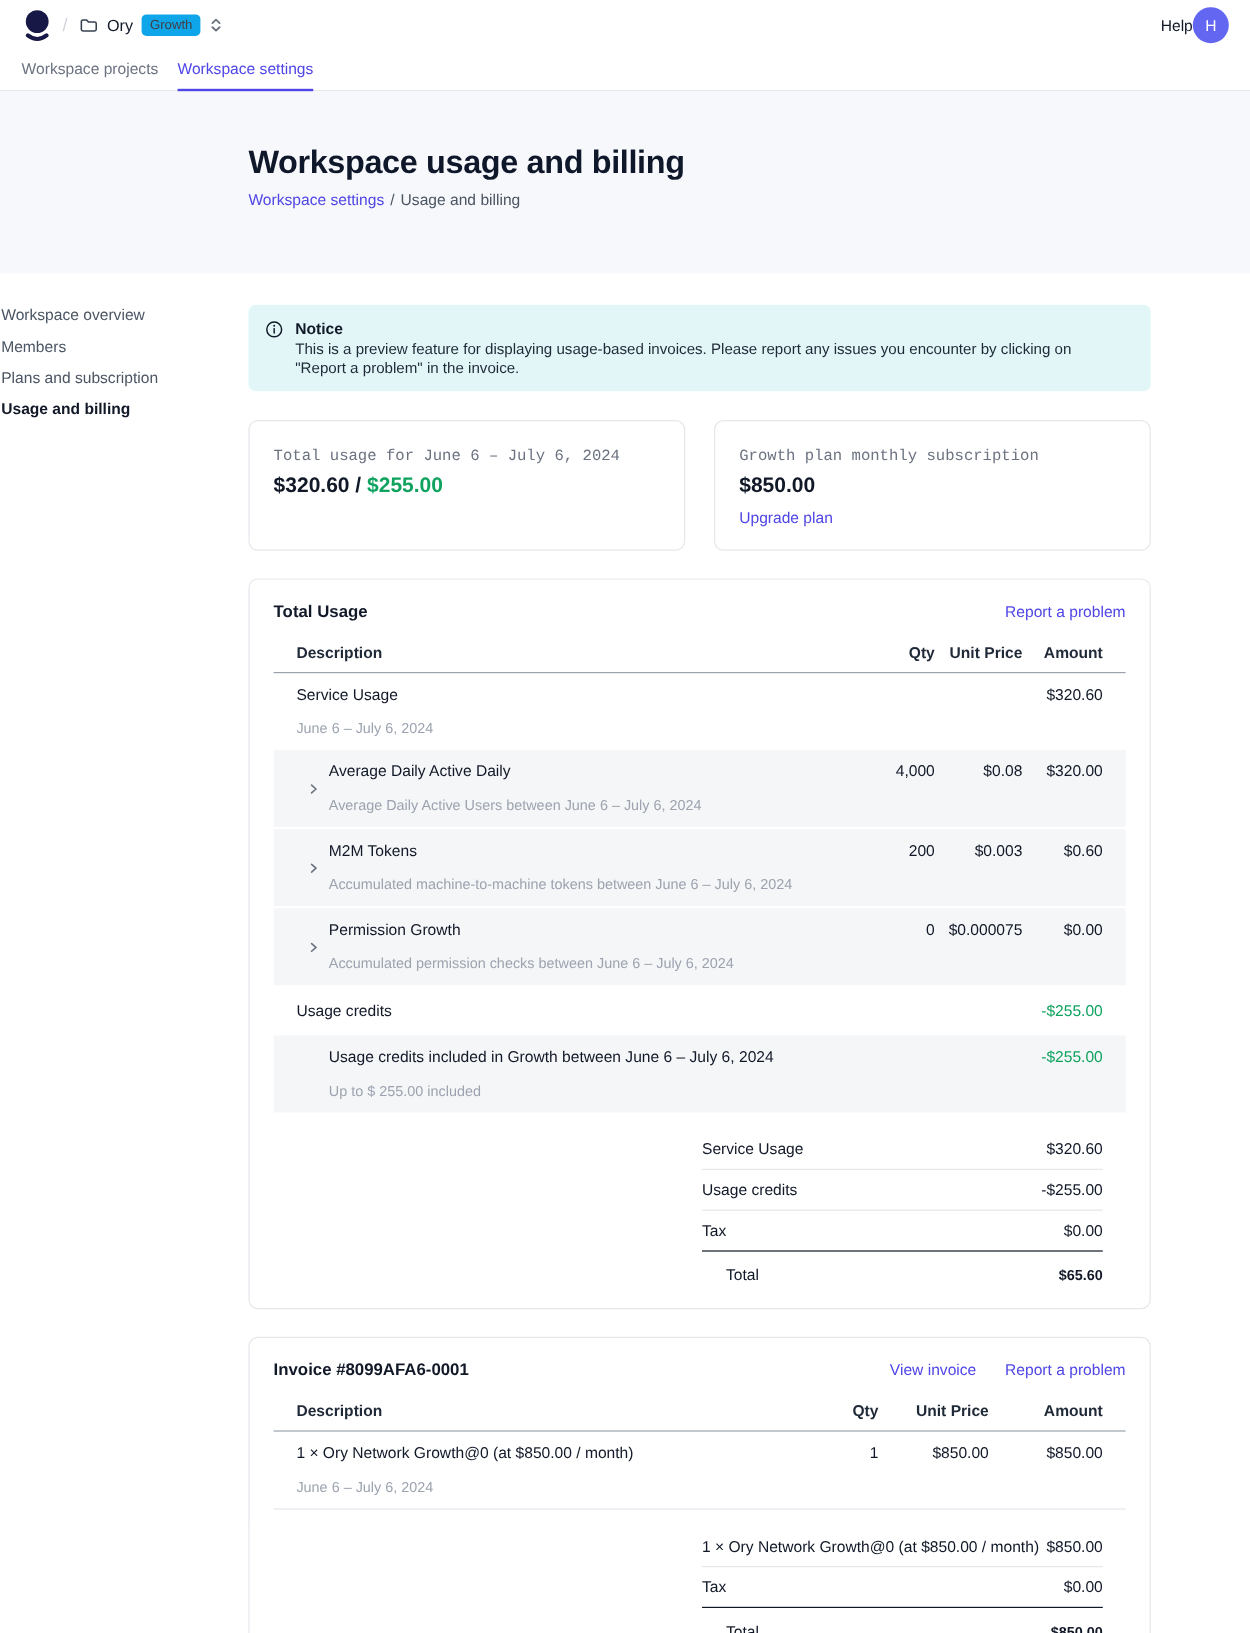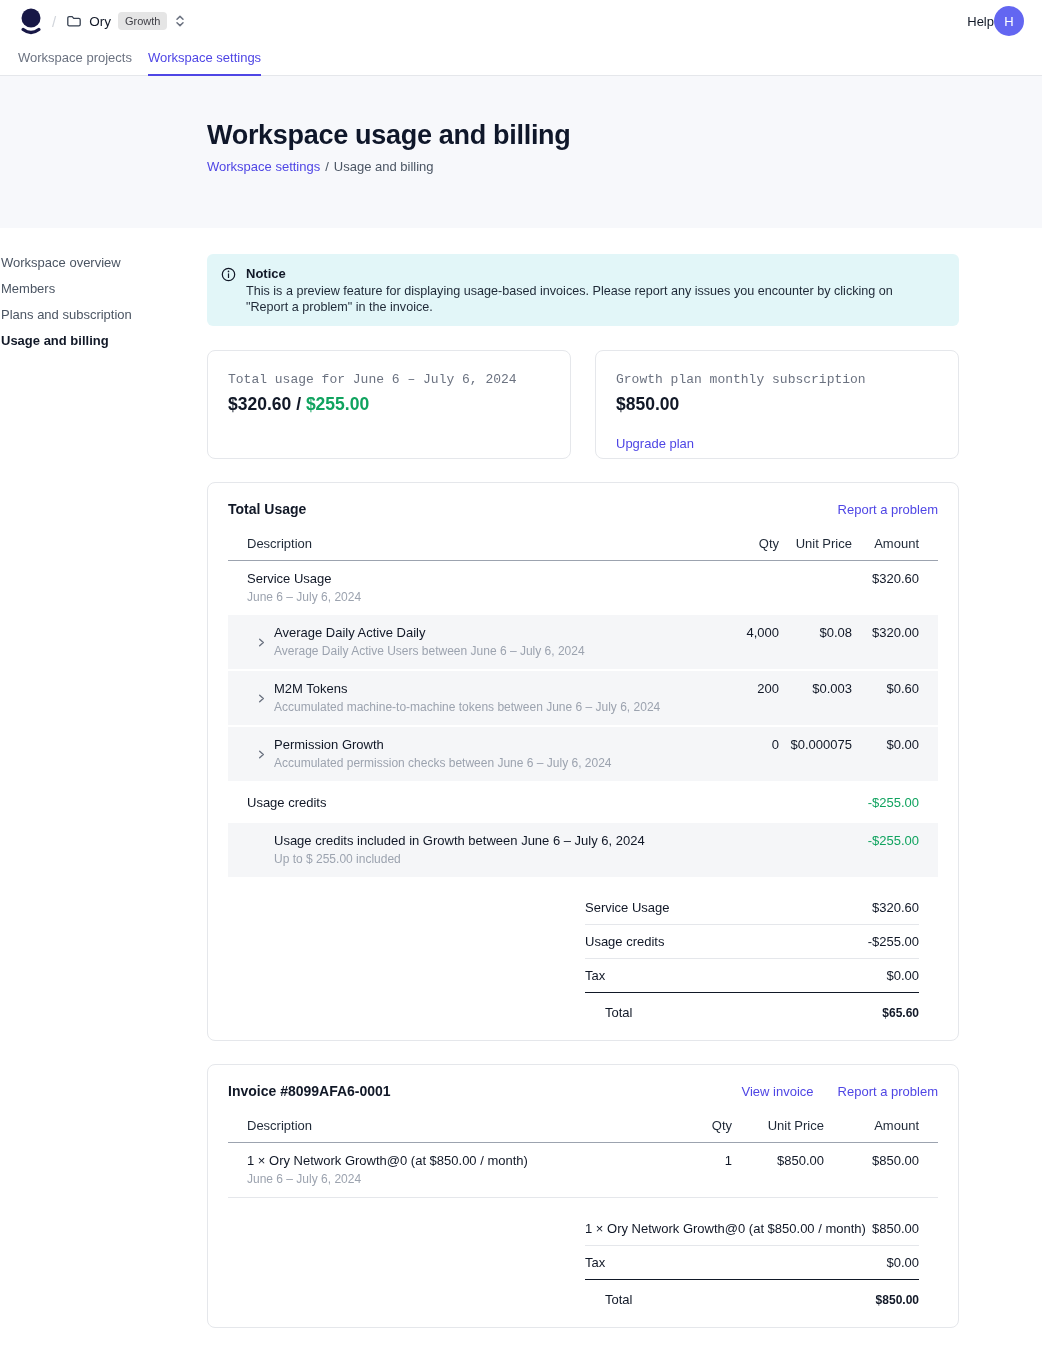--- a/index.html
+++ b/index.html
@@ -12,21 +12,21 @@
   a { text-decoration: none; cursor: pointer; }
   .link { color: #4F46E5; font-size: 13px; }
 
   
   .topbar { height: 42px; display: flex; align-items: center; justify-content: space-between; padding: 0 18px 0 20px; }
   .tb-left { display: flex; align-items: center; gap: 10px; }
   .logo { display: flex; cursor: pointer; }
   .slash { color: #D1D5DB; font-size: 15px; }
   .switcher { display: flex; align-items: center; gap: 7px; cursor: pointer; }
   .ws-name { font-weight: 500; font-size: 13.5px; color: #111827; }
-  .badge { background: #e5e5e5; color: #3F3F46; font-size: 11px; line-height: 14px; padding: 2px 7px; border-radius: 4px; font-weight: 500; }
+  .badge { background: #0ea5e9; color: #3F3F46; font-size: 11px; line-height: 14px; padding: 2px 7px; border-radius: 4px; font-weight: 500; }
   .tb-right { display: flex; align-items: center; }
   .help { color: #111827; font-size: 13px; }
   .avatar { width: 30px; height: 30px; border-radius: 50%; background: #6366F1; color: #fff;
             display: flex; align-items: center; justify-content: center; font-size: 13px; font-weight: 500; cursor: pointer; }
 
   
   .tabs { display: flex; gap: 16px; padding: 0 18px; border-bottom: 1px solid #E5E7EB; height: 34px; }
   .tab { color: #6B7280; font-size: 13px; line-height: 31px; height: 34px; border-bottom: 2px solid transparent; }
   .tab.active { color: #4F46E5; border-bottom-color: #4F46E5; }
 
@@ -48,36 +48,36 @@
   .notice-icon { flex: 0 0 auto; margin-top: 2px; display: flex; }
   .notice-title { font-weight: 700; font-size: 13px; line-height: 17px; margin-bottom: 1px; color: #111827; }
   .notice-body { font-size: 12.6px; line-height: 16px; color: #1F2937; }
 
   
   .cards { display: flex; gap: 24px; margin-top: 24px; }
   .mini-card { flex: 1; border: 1px solid #E5E7EB; border-radius: 8px; height: 109px; padding: 21px 20px; }
   .mini-label { color: #6B7280; font-size: 13px; line-height: 16px; margin-bottom: 5px; font-family: Liberation Mono, monospace; }
   .mini-value { font-size: 17.5px; font-weight: 600; color: #111827; line-height: 23px; }
   .green { color: #10A35F; }
-  .upgrade { display: inline-block; margin-top: 20px; }
+  .upgrade { display: inline-block; margin-top: 8px; }
 
   
   .card { border: 1px solid #E5E7EB; border-radius: 8px; margin-top: 23px; padding: 18px 20px 20px; }
   .card-head { display: flex; justify-content: space-between; align-items: center; margin-bottom: 10px; }
   .card-title { font-size: 14px; font-weight: 700; color: #111827; }
   .head-links { display: flex; gap: 24px; }
 
   .thead, .trow { display: grid; padding: 0 19px; align-items: start; }
   .tbl-usage .thead, .tbl-usage .trow { grid-template-columns: 1fr 98px 73px 67px; }
   .tbl-invoice .thead, .tbl-invoice .trow { grid-template-columns: 1fr 60px 92px 95px; }
-  .thead { height: 34px; align-items: center; border-bottom: 1px solid #9CA3AF; font-weight: 400; color: #1F2937; }
+  .thead { height: 34px; align-items: center; border-bottom: 1px solid #9CA3AF; font-weight: 700; color: #1F2937; }
   .c.num { text-align: right; font-size: 13px; line-height: 16px; }
   .trow { padding-top: 10px; padding-bottom: 10px; }
   .r-name { font-size: 13px; line-height: 16px; color: #111827; }
-  .r-sub { font-size: 12px; line-height: 15px; color: #9CA3AF; margin-top: 3px; }
+  .r-sub { font-size: 12px; line-height: 15px; color: #9CA3AF; margin-top: 13px; }
   .trow.child { background: #F5F6F8; margin-bottom: 2px; }
   .desc.flex { display: flex; }
   .chev { width: 11px; margin: 0 7px 0 9px; display: flex; align-self: center; cursor: pointer; }
   .trow.credits { padding-top: 12px; padding-bottom: 12px; }
   .indent-desc { margin-left: 27px; }
   .trow.bordered { border-bottom: 1px solid #E5E7EB; }
 
   .summary { width: 334px; margin: 14px 19px 0 auto; }
   .srow { display: flex; justify-content: space-between; align-items: center; padding: 9px 0; border-bottom: 1px solid #E5E7EB; font-size: 13px; color: #111827; }
   .srow.tax { border-bottom-color: #111827; }

